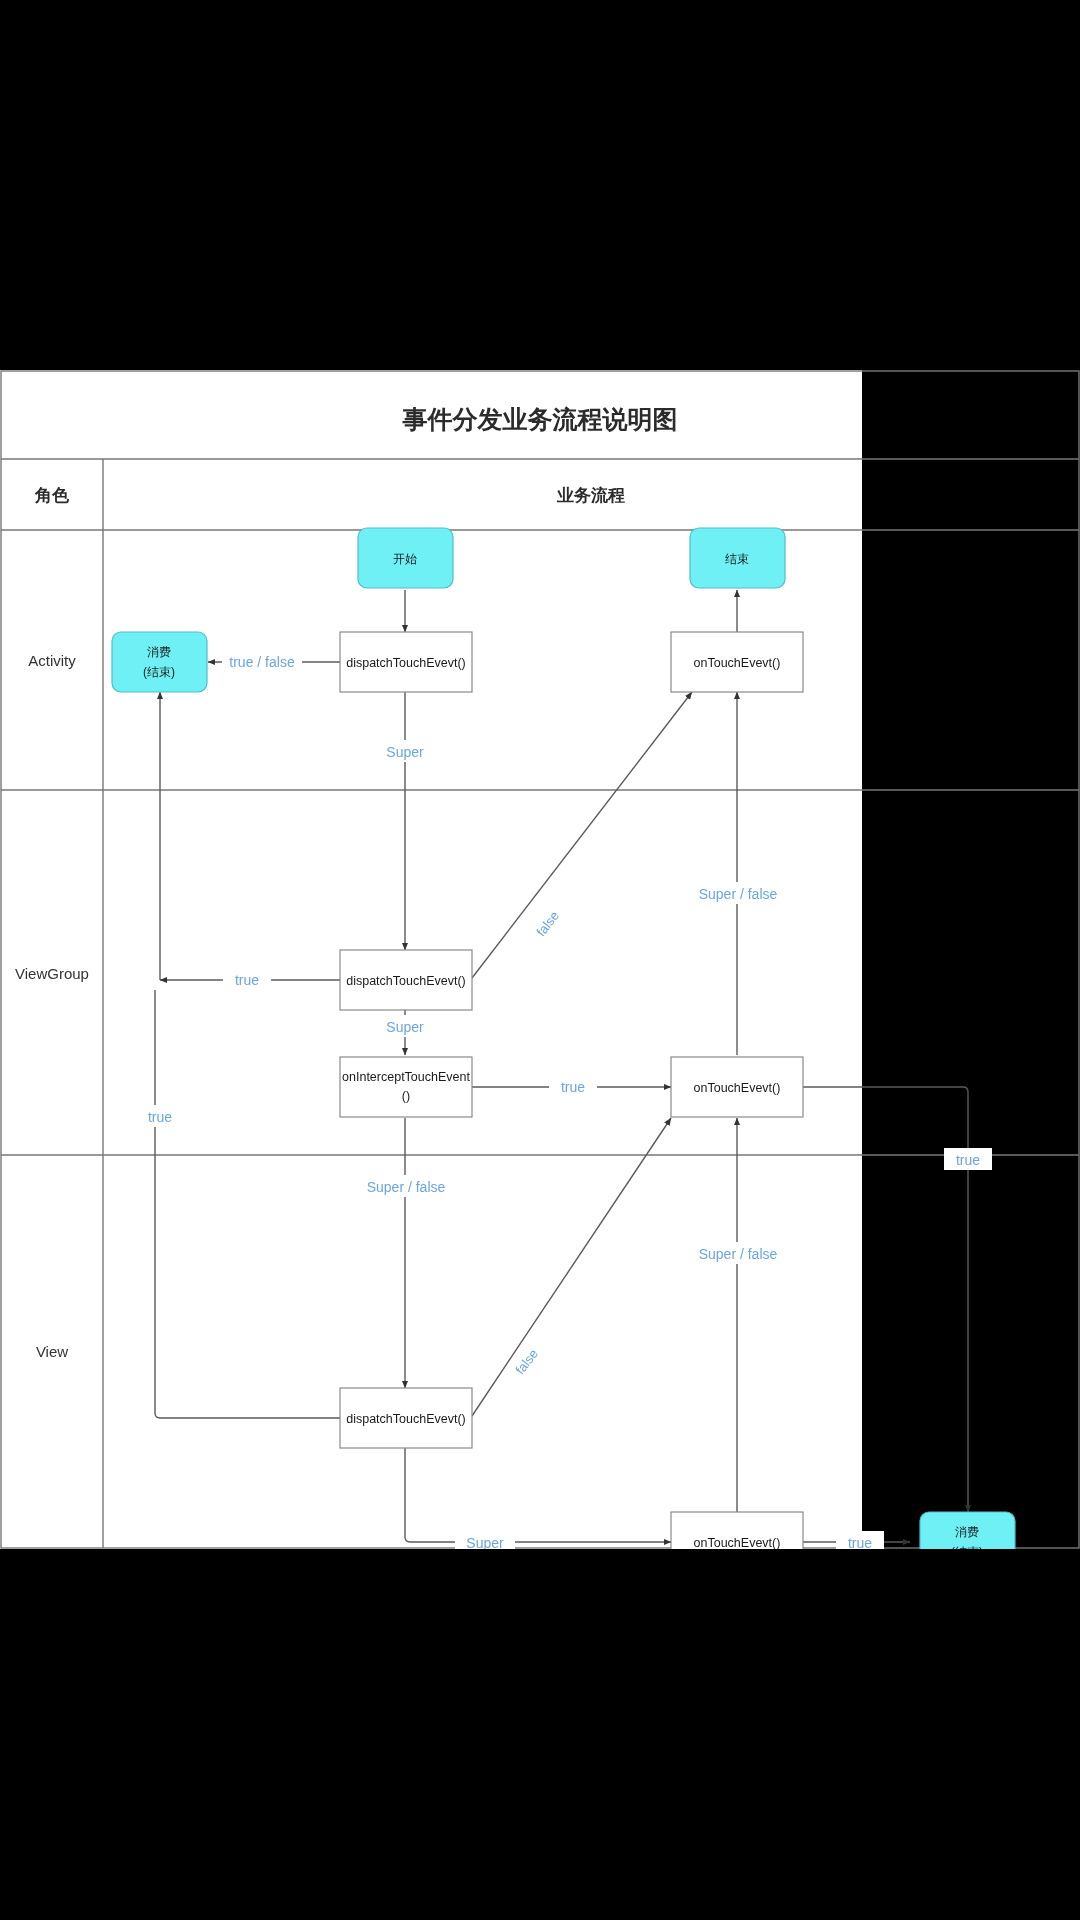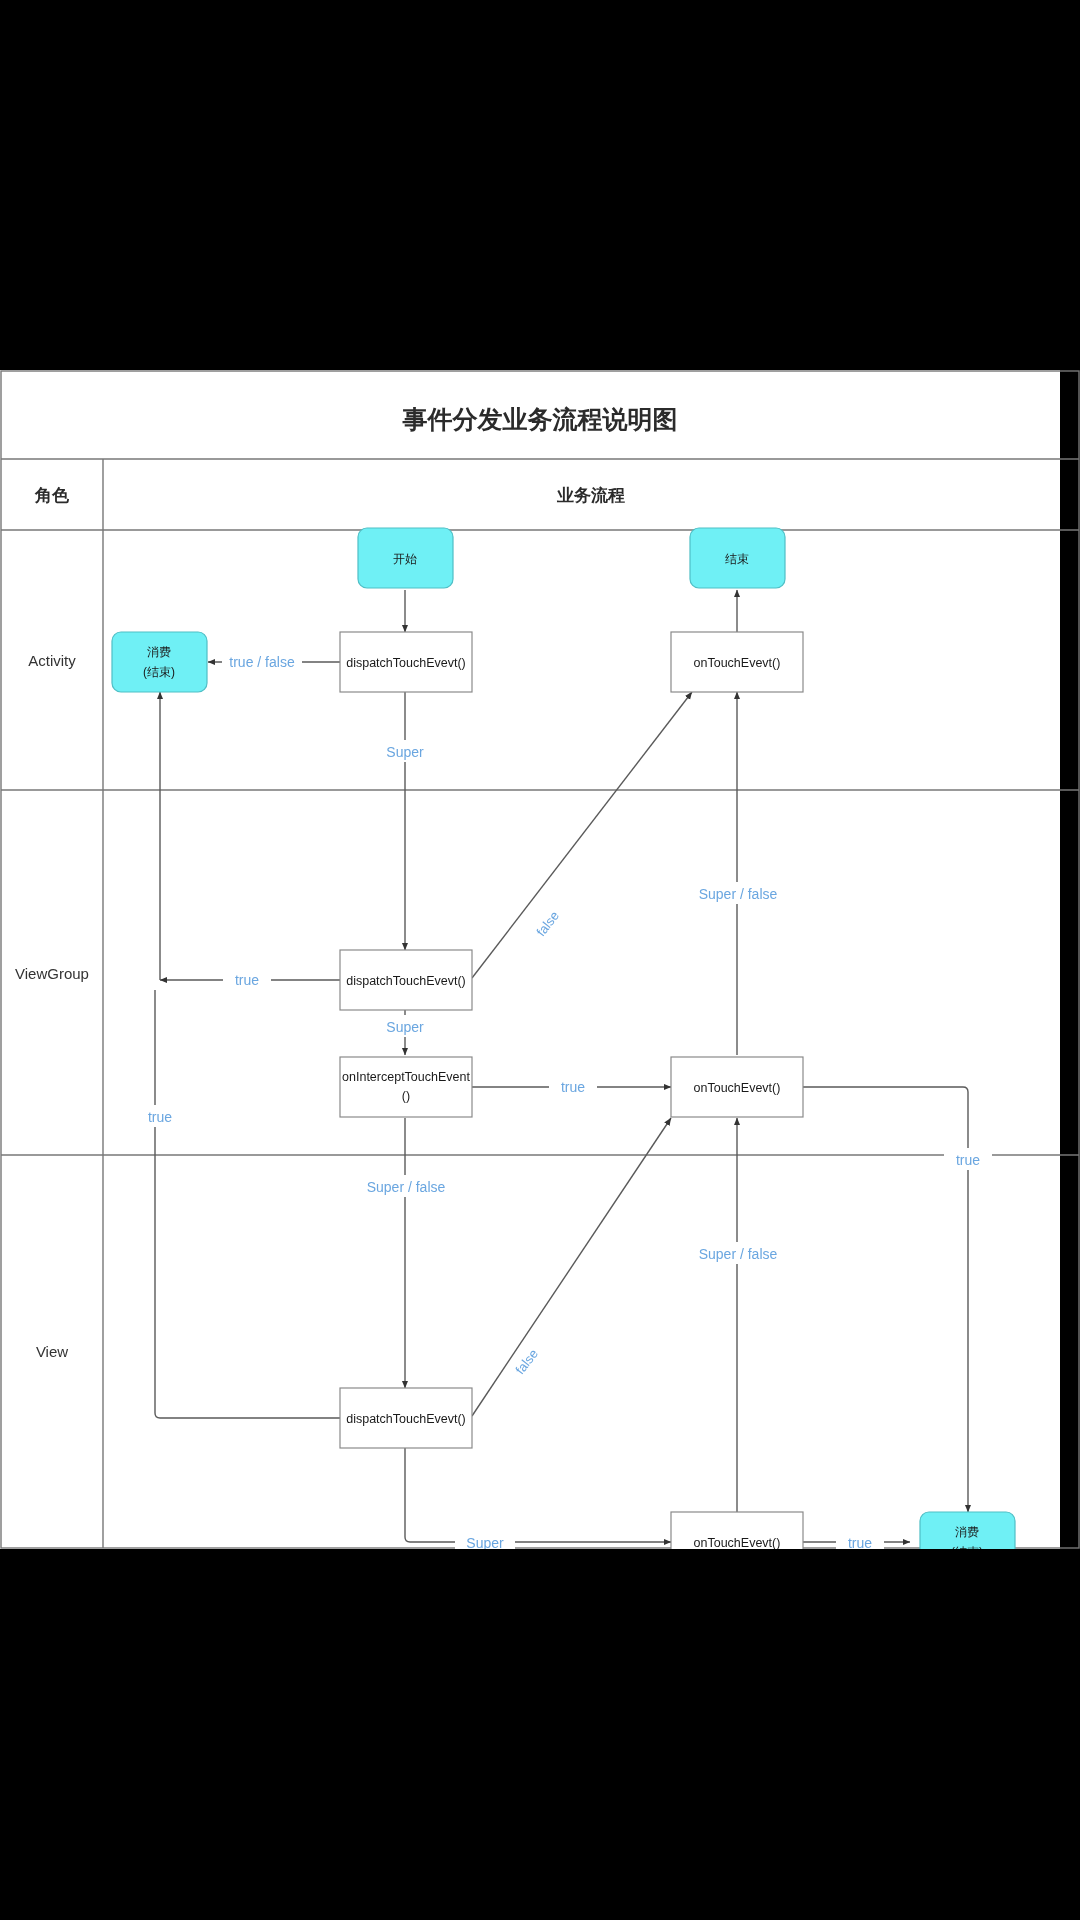--- a/index.html
+++ b/index.html
@@ -1,18 +1,18 @@
 <!DOCTYPE html>
 <html><head>
 <meta charset="utf-8">
 <style>
   html,body{margin:0;padding:0;background:#000;}
   body{width:1080px;height:1920px;overflow:hidden;font-family:"Liberation Sans","DejaVu Sans",sans-serif;}
   #page{position:absolute;left:0;top:0;width:1080px;height:1920px;background:#000;}
-  #sheet{position:absolute;left:0;top:370px;width:1060px;height:1179px;background:#ffffff;}
+  #sheet{position:absolute;left:0;top:370px;width:862px;height:1179px;background:#ffffff;}
   #sheet svg{display:block;}
   .ttl{font-size:25px;font-weight:bold;fill:#2b2b2b;}
   .hdr{font-size:17px;font-weight:bold;fill:#2b2b2b;}
   .role{font-size:15px;fill:#333333;}
   .boxtxt{font-size:12.5px;fill:#1a1a1a;}
   .termtxt{font-size:12px;fill:#1a1a1a;}
   .lbl{font-size:14px;fill:#6aa6e0;}
   .lblsm{font-size:13px;fill:#6aa6e0;}
   .grid{stroke:#777777;stroke-width:1.4;fill:none;}
   .pbox{fill:#ffffff;stroke:#8a8a8a;stroke-width:1.2;}

